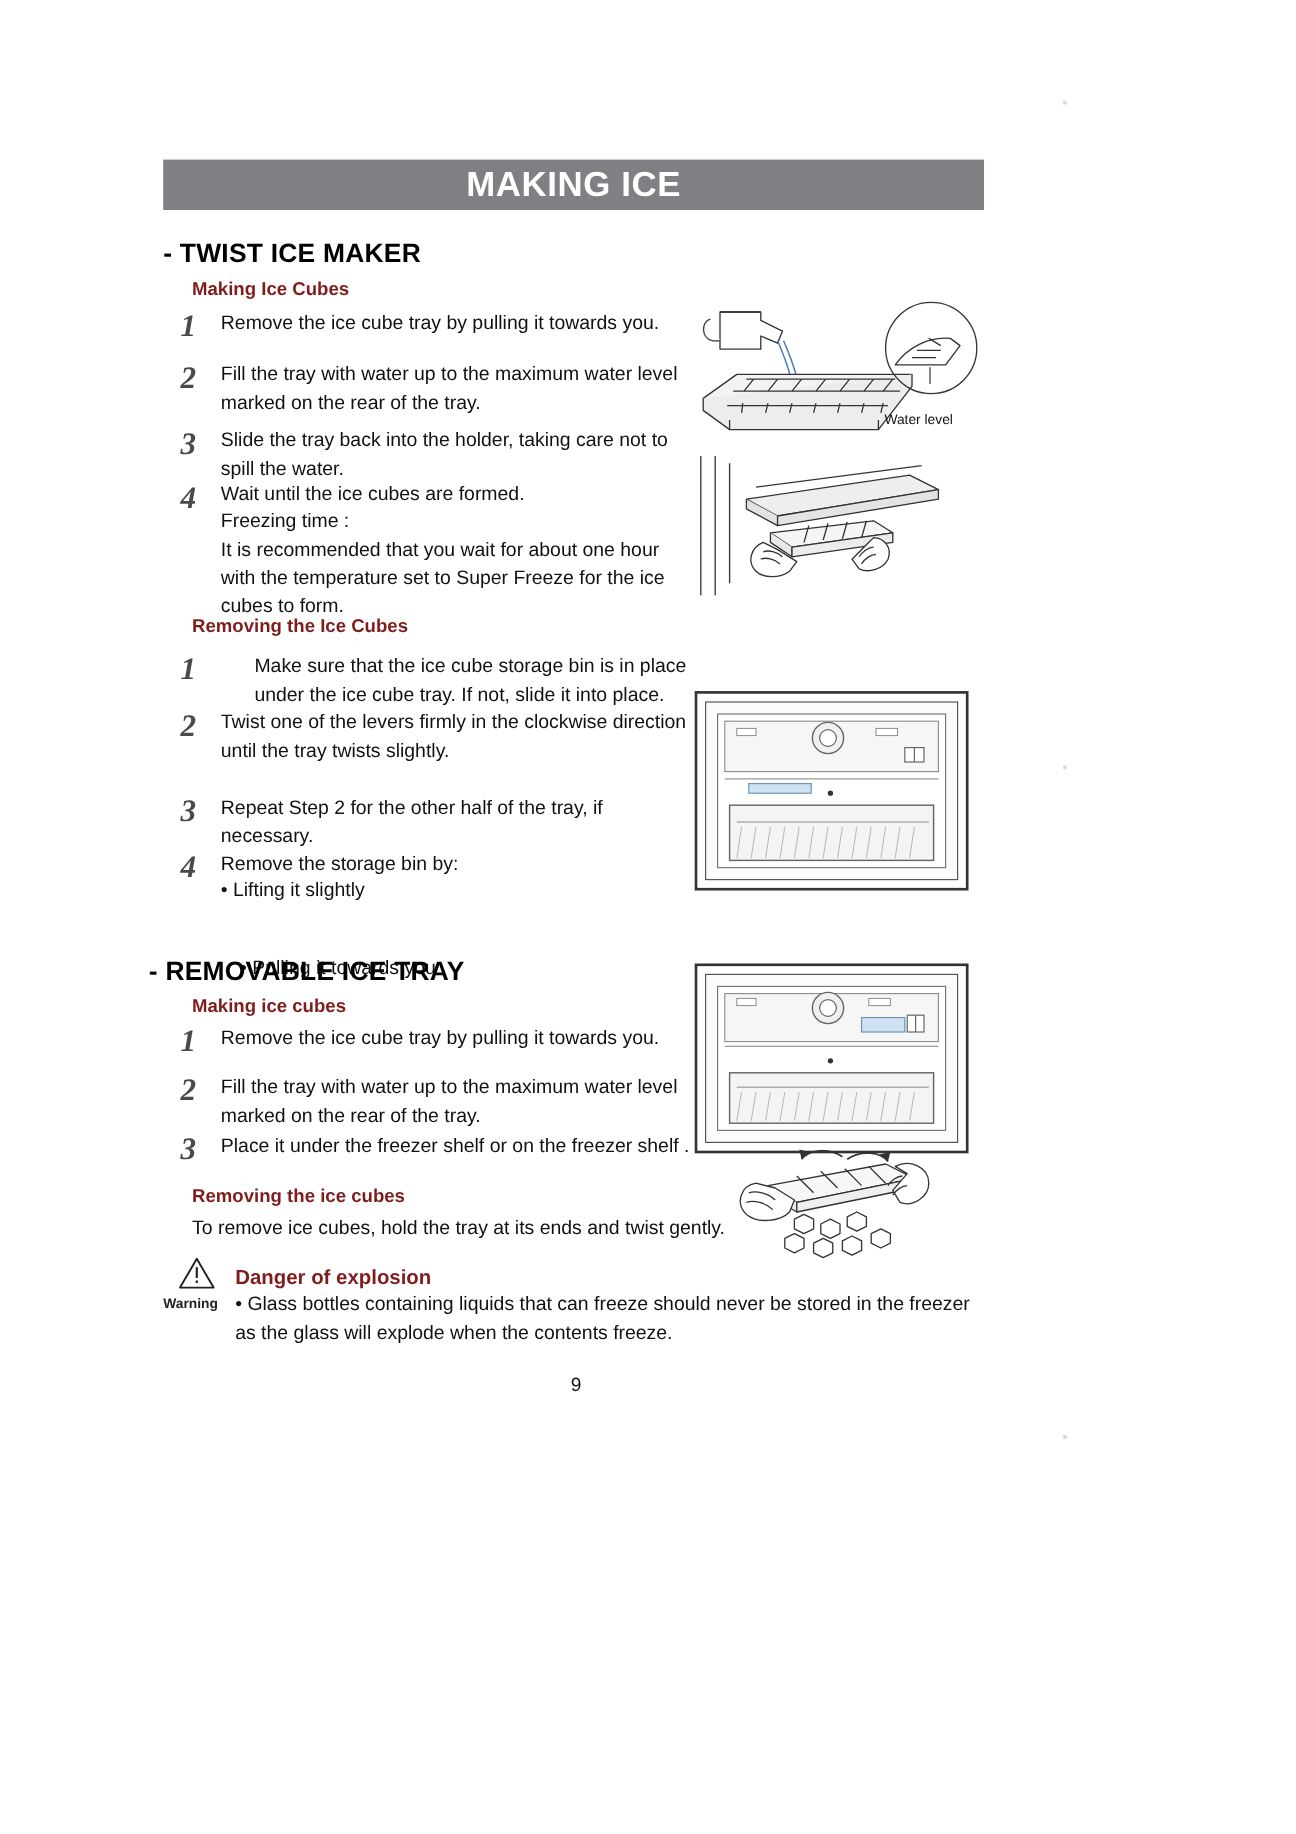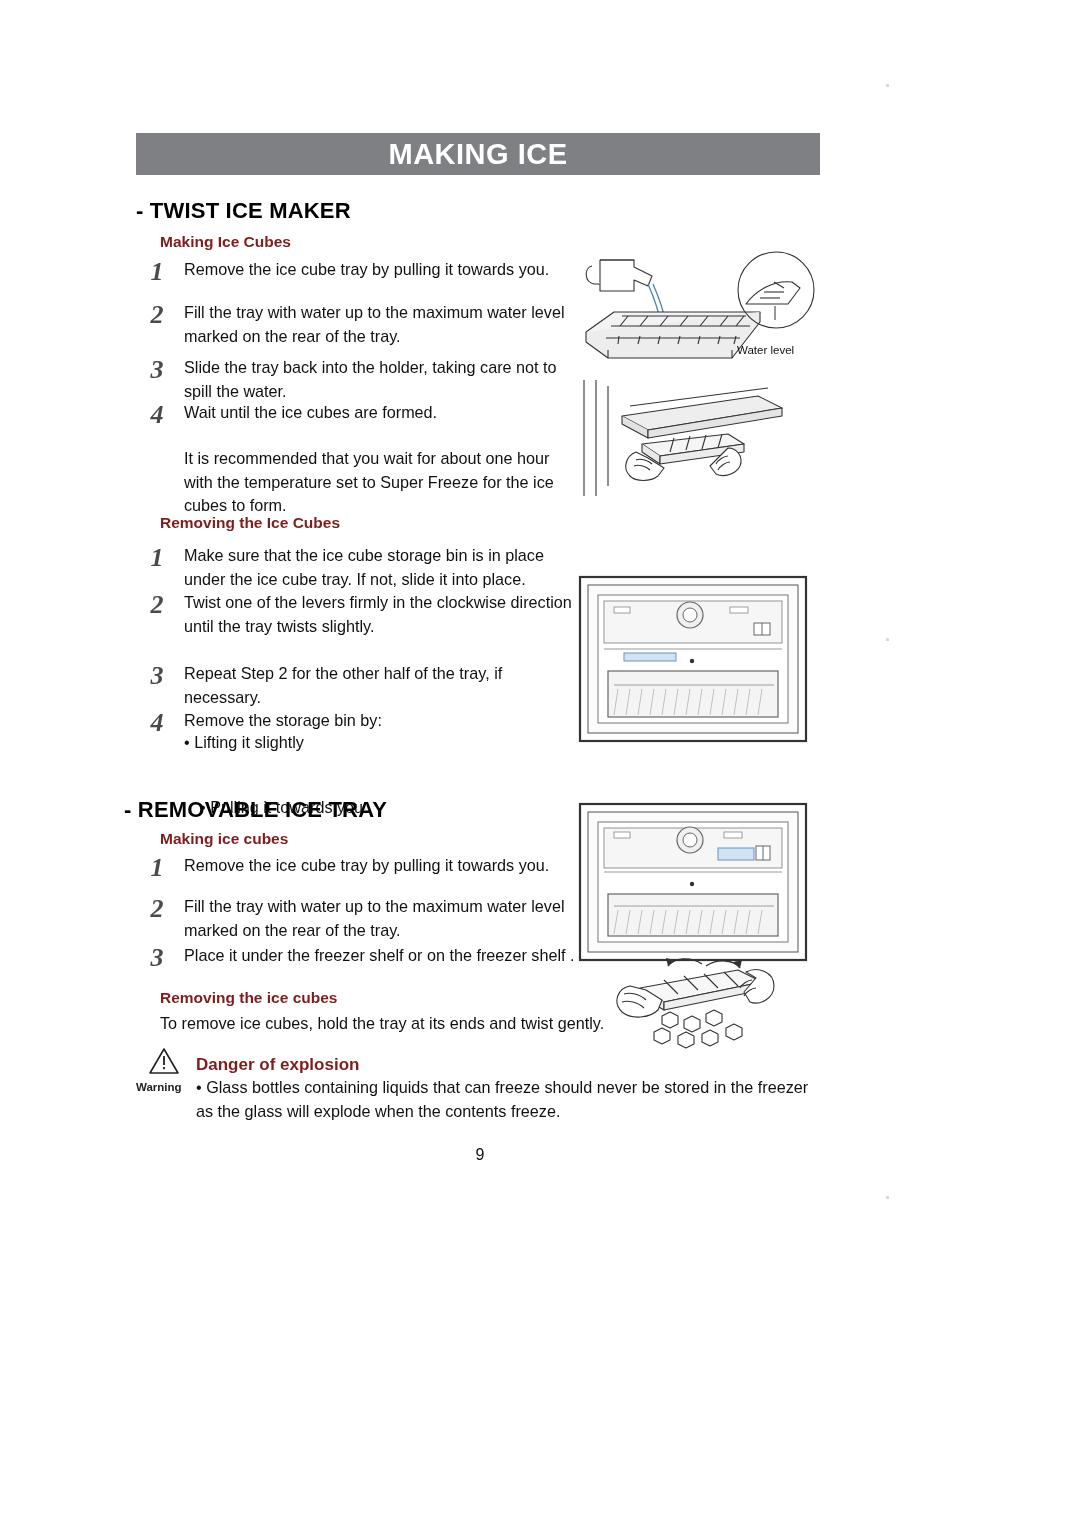--- a/index.html
+++ b/index.html
@@ -177,27 +177,28 @@
   <div class="step" style="left:140px; top:355px; width:410px;">
     <div class="step-num">3</div>
     <div class="step-body" style="width:385px;">Slide the tray back into the holder, taking care not to spill the water.</div>
   </div>
 
   <div class="step" style="left:140px; top:400px; width:420px;">
     <div class="step-num">4</div>
     <div class="step-body" style="width:380px;">Wait until the ice cubes are formed.</div>
   </div>
 
+  <div class="plain-para" style="left:184px; top:423px; width:400px;">Freezing time :</div>
   <div class="plain-para" style="left:184px; top:447px; width:392px;">It is recommended that you wait for about one hour with the temperature set to Super Freeze for the ice cubes to form.</div>
 
   <div class="sub-head" style="left:160px; top:514px;">Removing the Ice Cubes</div>
 
   <div class="step" style="left:140px; top:543px; width:440px;">
     <div class="step-num">1</div>
-    <div class="step-body" style="width:400px;">Make sure that the ice cube storage bin is in place under the ice cube tray. If not, slide it into place.</div>
+    <div class="step-body" style="width:400px;margin-left:28px;">Make sure that the ice cube storage bin is in place under the ice cube tray. If not, slide it into place.</div>
   </div>
 
   <div class="step" style="left:140px; top:590px; width:440px;">
     <div class="step-num">2</div>
     <div class="step-body" style="width:400px;">Twist one of the levers firmly in the clockwise direction until the tray twists slightly.</div>
   </div>
 
 
   <div class="step" style="left:140px; top:661px; width:430px;">
     <div class="step-num">3</div>

